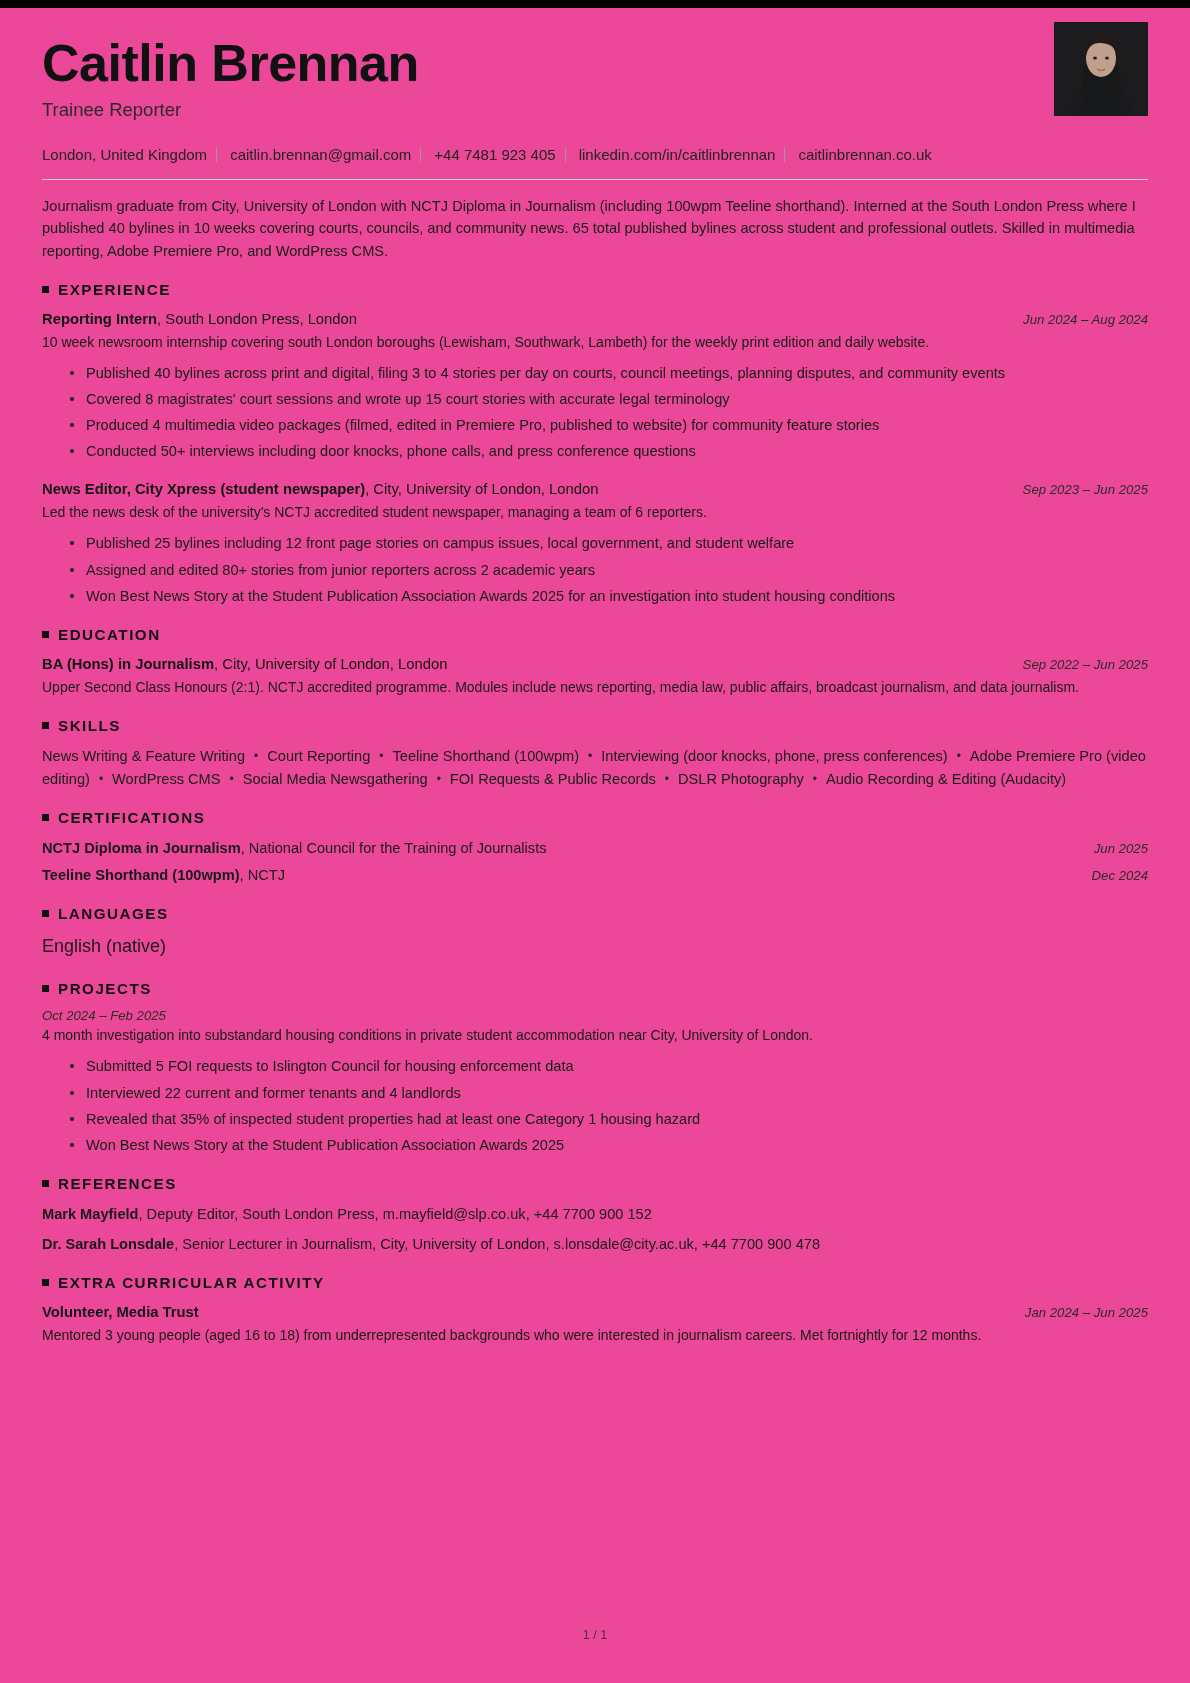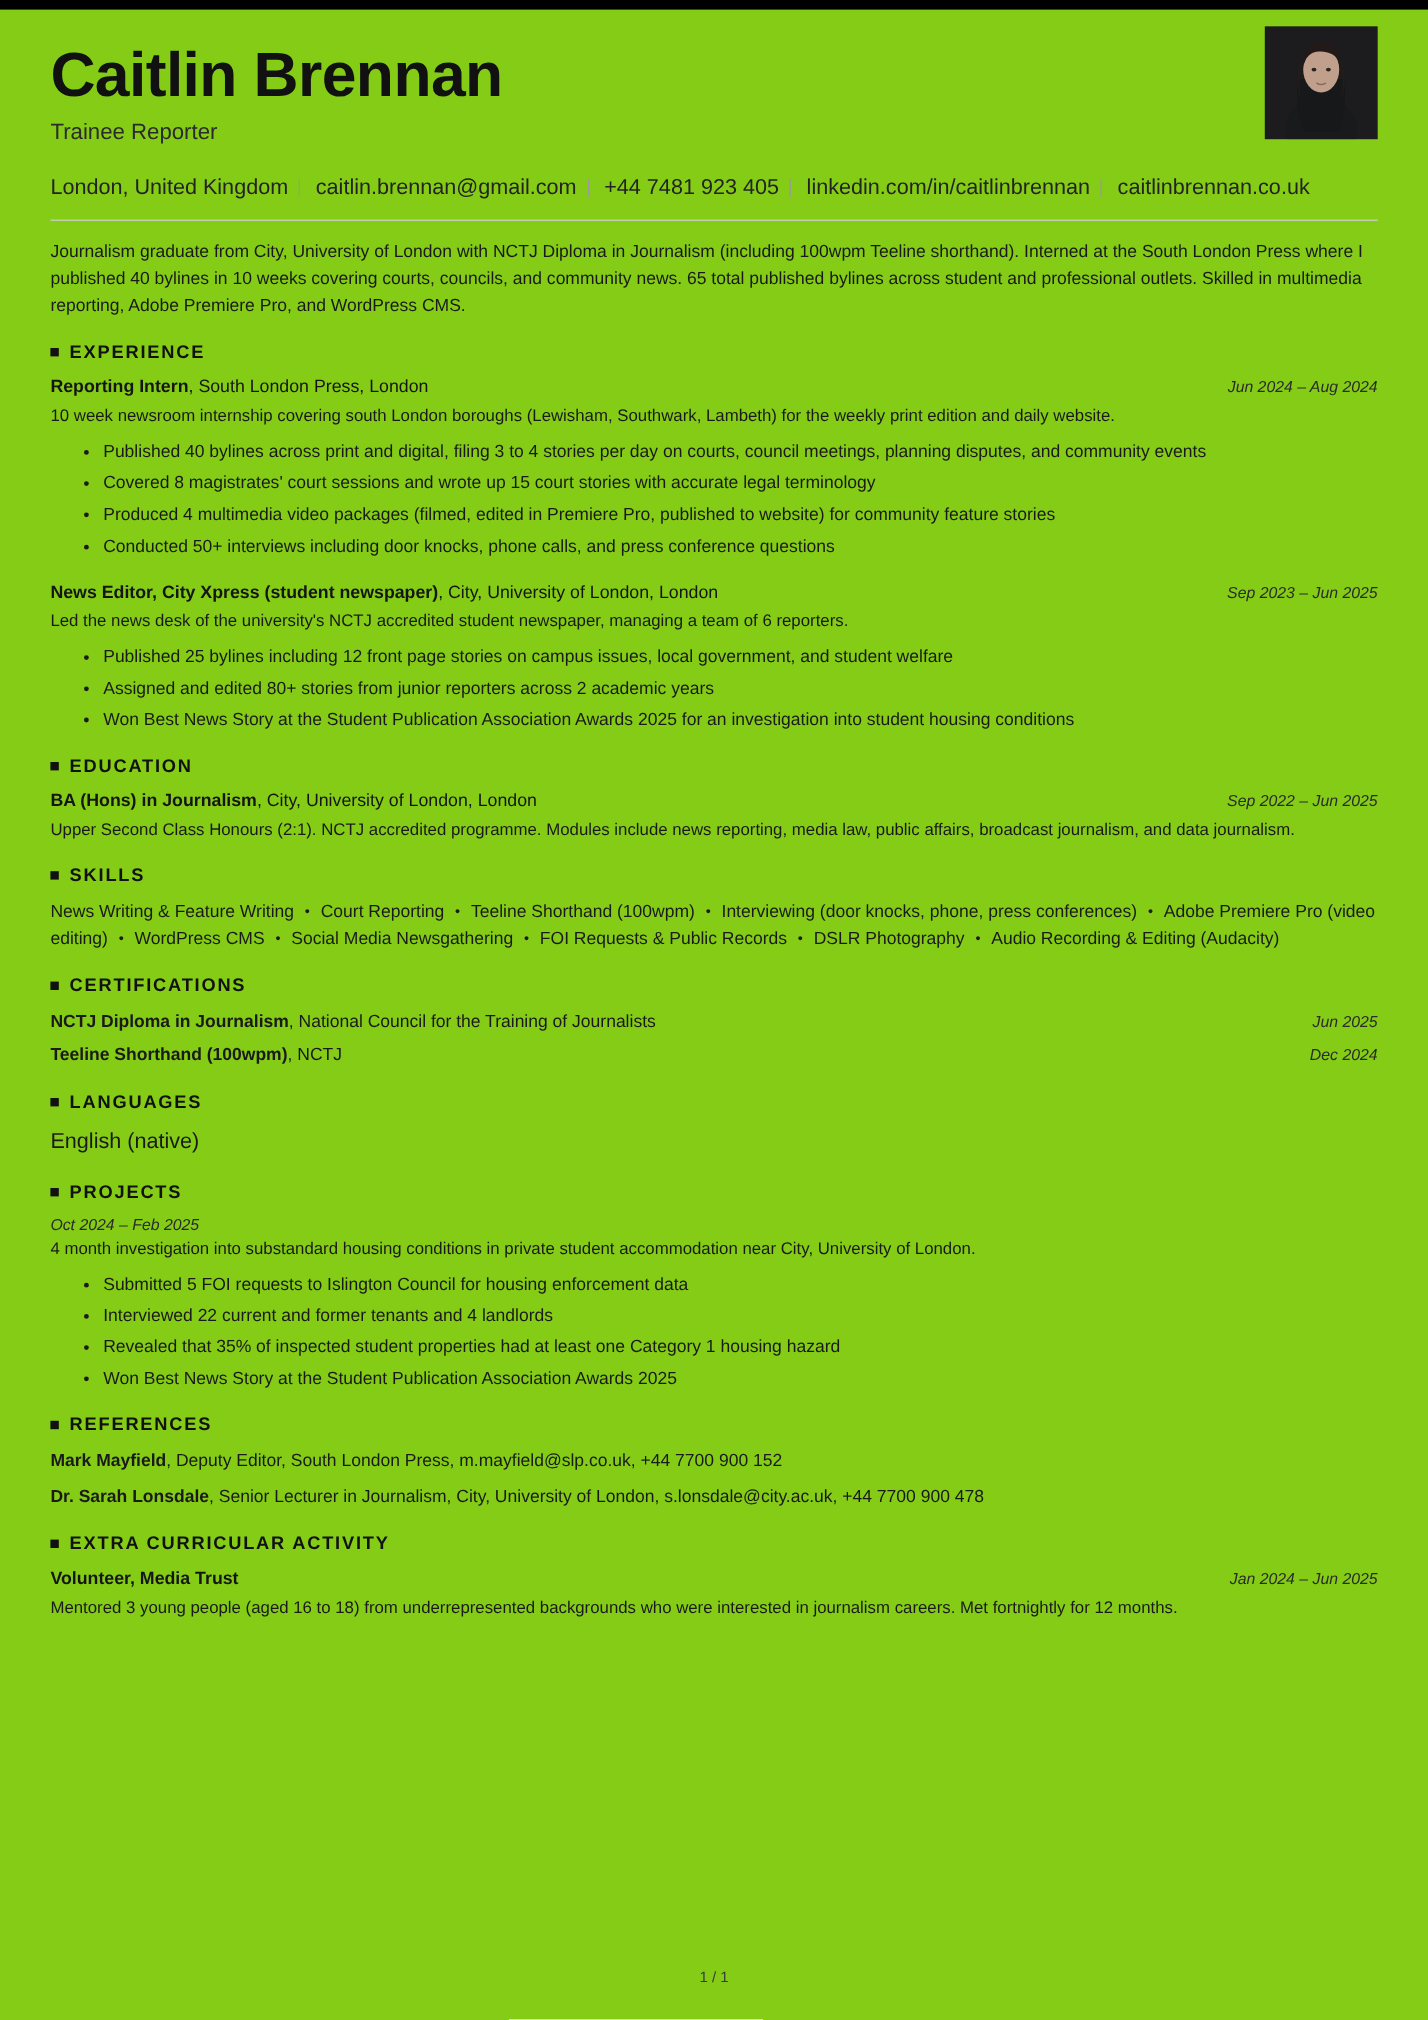--- a/index.html
+++ b/index.html
@@ -9,21 +9,21 @@
   }
   body {
     font-family: "Liberation Sans", sans-serif;
     color: #1a1a1a;
   }
   .page {
     position: relative;
     width: 1190px;
     min-height: 1683px;
     margin: 0 auto;
-    background: #84cc16;
+    background: #ec4899;
     box-sizing: border-box;
     padding: 0;
   }
   .topbar {
     height: 8px;
     background: #000000;
     width: 100%;
   }
   .content {
     padding: 0 42px 0 42px;
@@ -55,21 +55,21 @@
     right: 0;
     width: 94px;
     height: 94px;
     overflow: hidden;
     background: #1b1b1e;
   }
   .photo svg { display: block; width: 100%; height: 100%; }
 
   .contact {
     margin-top: 22px;
-    font-size: 18px;
+    font-size: 15px;
     color: #232323;
     display: flex;
     flex-wrap: wrap;
     align-items: baseline;
     line-height: 1.4;
   }
   .contact .item { white-space: nowrap; }
   .contact .sep {
     display: inline-block;
     width: 1px;
@@ -211,21 +211,21 @@
   .ref-row {
     font-size: 14.6px;
     line-height: 1.55;
     margin-bottom: 7px;
     color: #1a1a1a;
   }
   .ref-row b { font-weight: 700; }
 
   .footer {
     position: absolute;
-    bottom: 28px;
+    bottom: 41px;
     left: 0;
     right: 0;
     text-align: center;
     font-size: 12.5px;
     color: #3a3a3a;
   }
 </style>
 </head>
 <body>
 

